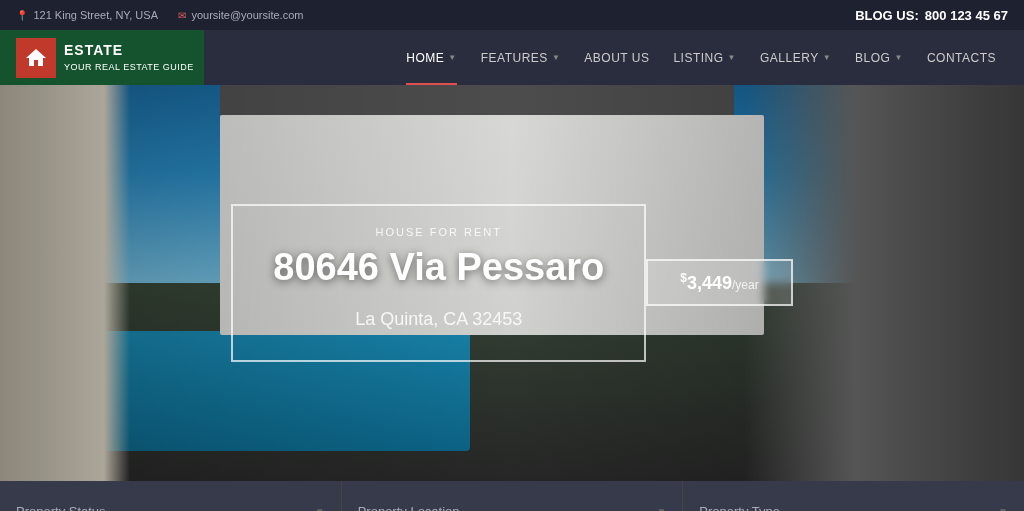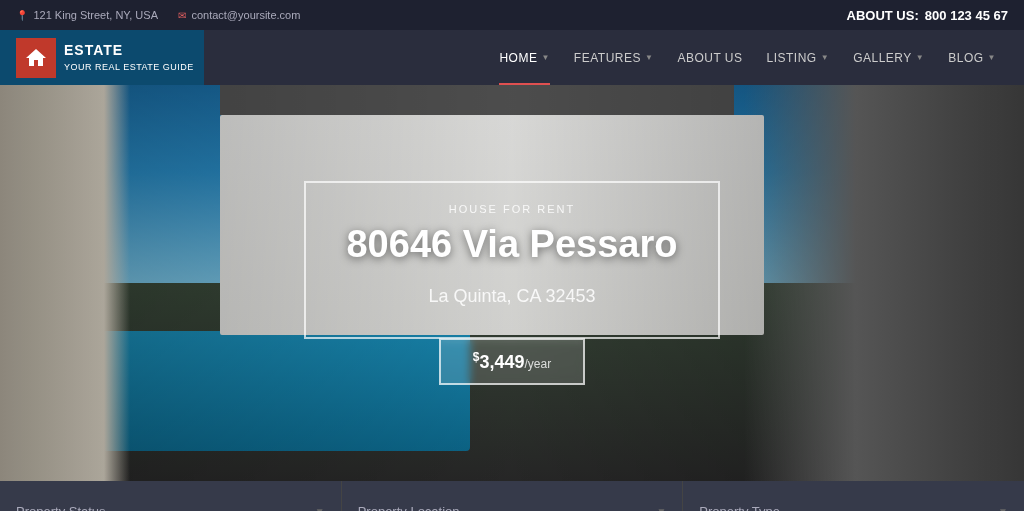--- a/index.html
+++ b/index.html
@@ -44,21 +44,21 @@
     .header {
       background: #2a2d3d;
       height: 55px;
       display: flex;
       align-items: center;
       padding: 0 0 0 0;
     }
     .logo-area {
       display: flex;
       align-items: center;
-      background: #0c4a6e;
+      background: #14532d;
       height: 55px;
       padding-left: 16px;
       padding-right: 10px;
       min-width: 140px;
     }
     .logo-icon {
       width: 40px;
       height: 40px;
       background: #c0392b;
       display: flex;
@@ -195,21 +195,21 @@
       right: 290px;
       height: 30px;
       background: #555;
     }
 
     
     .hero-content {
       position: absolute;
       top: 0; left: 0; right: 0; bottom: 0;
       display: flex;
-      flex-direction: column;
+      flex-direction: row;
       align-items: center;
       justify-content: center;
       text-align: center;
     }
     .hero-frame {
       border: 2px solid rgba(255,255,255,0.7);
       padding: 20px 40px 30px;
       position: relative;
       min-width: 280px;
     }
@@ -286,25 +286,25 @@
 <body>
 
 <div class="top-bar">
   <div class="top-bar-left">
     <div class="top-bar-info">
       <span class="icon">📍</span>
       <span>121 King Street, NY, USA</span>
     </div>
     <div class="top-bar-info">
       <span class="icon">✉</span>
-      <span>contact@yoursite.com</span>
+      <span>yoursite@yoursite.com</span>
     </div>
   </div>
   <div class="top-bar-right">
-    <span>ABOUT US:</span>
+    <span>BLOG US:</span>
     &nbsp;<span style="color:white;font-weight:bold;font-size:13px;text-align:center;">800 123 45 67</span>
   </div>
 </div>
 
 <div class="header">
   <div class="logo-area">
     <div class="logo-icon">
       <svg viewBox="0 0 24 24" fill="white">
         <path d="M10 20v-6h4v6h5v-8h3L12 3 2 12h3v8z"></path>
       </svg>
@@ -331,20 +331,23 @@
       <span>LISTING</span>
       <span class="nav-arrow">▼</span>
     </a>
     <a class="nav-item">
       <span>GALLERY</span>
       <span class="nav-arrow">▼</span>
     </a>
     <a class="nav-item">
       <span>BLOG</span>
       <span class="nav-arrow">▼</span>
+    </a>
+    <a class="nav-item">
+      <span>CONTACTS</span>
     </a>
   </nav>
 </div>
 
 <div class="hero">
 
   <div class="hero-sky"></div>
   <div class="hero-ground"></div>
   <div class="hero-pool"></div>
   <div class="hero-wall-left"></div>

